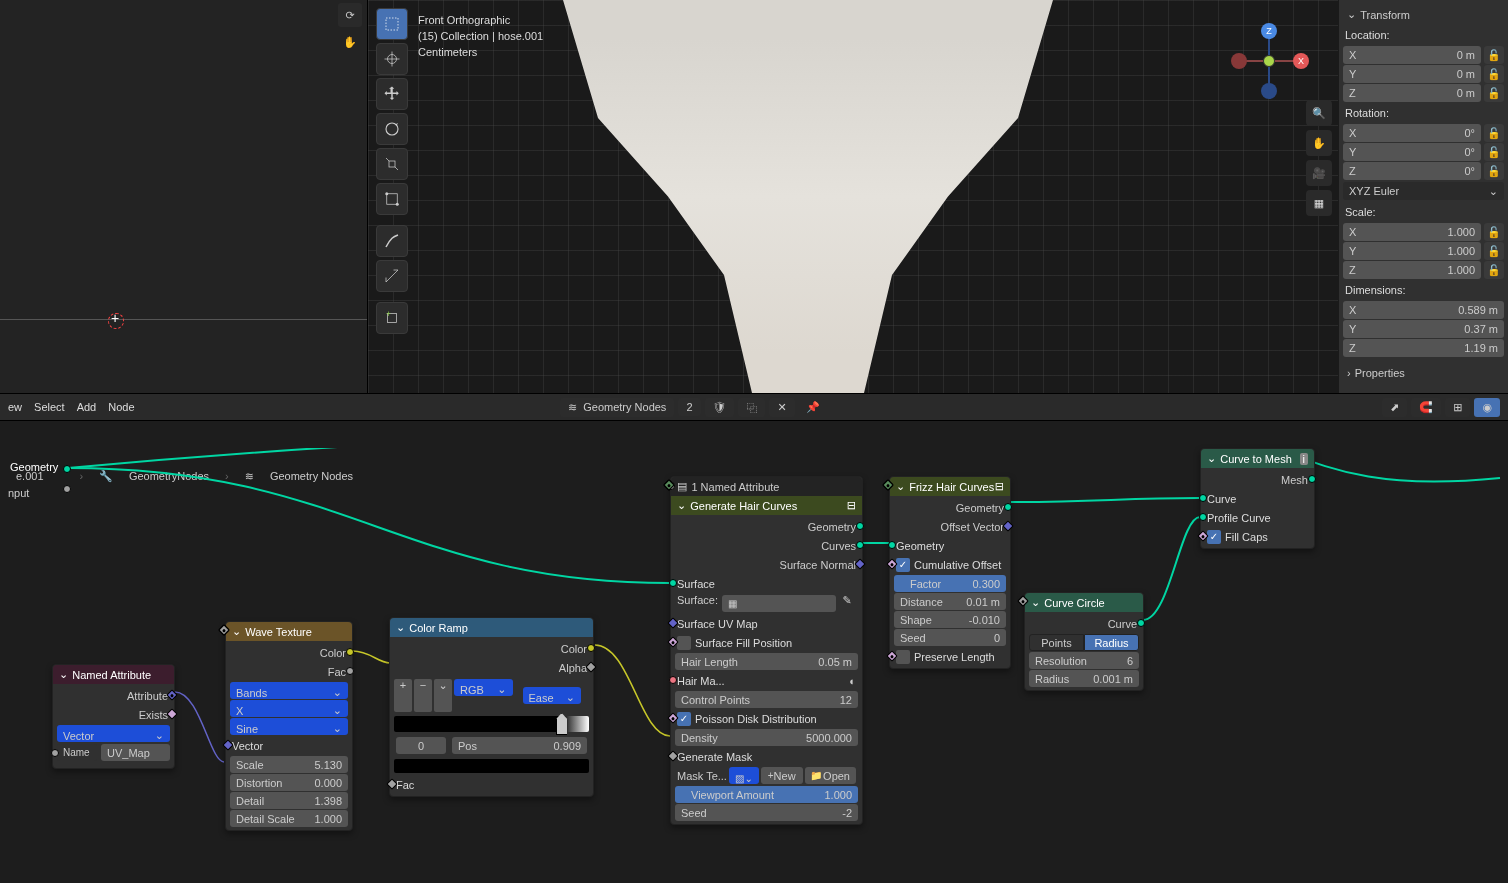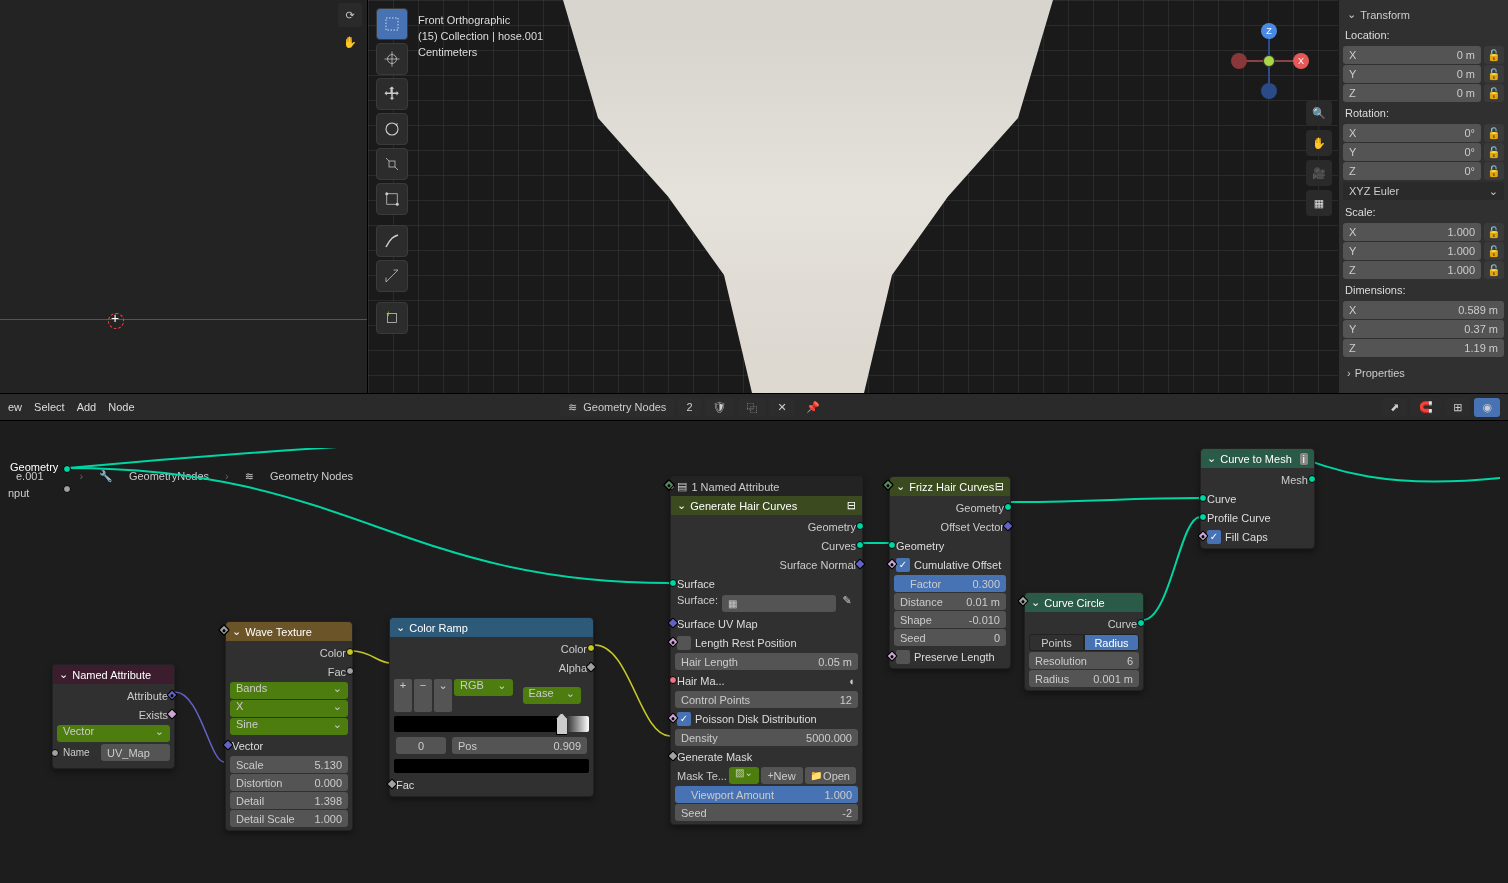--- a/index.html
+++ b/index.html
@@ -63,21 +63,21 @@
 .node-body { padding: 2px; }
 .node-row { display: flex; align-items: center; height: 19px; padding: 0 4px; position: relative; }
 .node-row.right { justify-content: flex-end; }
 .node-row .lab { flex: 1; font-size: 11px; color: #ddd; }
 .node-field { background: #545454; border-radius: 3px; height: 17px; display: flex; align-items: center; padding: 0 6px; margin: 1px 2px; font-size: 10px; }
 .node-field .fl { flex: 1; }
 .node-field .fv { text-align: right; }
 .node-field.hl { background: #4772b3; padding-left: 16px; }
 .node-check { width: 14px; height: 14px; border-radius: 2px; background: #545454; margin-right: 4px; display: flex; align-items: center; justify-content: center; font-size: 10px; }
 .node-check.on { background: #4772b3; color: #fff; }
-.node-dd { background: #4d7c0f; border-radius: 3px; height: 17px; display: flex; align-items: flex-start; padding: 0 6px; margin: 1px 2px; font-size: 10px; cursor: pointer; }
+.node-dd { background: #1d4ed8; border-radius: 3px; height: 17px; display: flex; align-items: flex-end; padding: 0 6px; margin: 1px 2px; font-size: 10px; cursor: pointer; }
 .socket { position: absolute; width: 8px; height: 8px; border-radius: 50%; border: 1px solid #000; }
 .socket.left { left: -4px; }
 .socket.right { right: -4px; }
 .socket.geom { background: #00d6a3; }
 .socket.vec { background: #6363c7; }
 .socket.float { background: #a1a1a1; }
 .socket.col { background: #c7c729; }
 .socket.bool { background: #cca6d6; }
 .socket.int { background: #598c5c; }
 .socket.obj { background: #ed9e5c; }
@@ -506,21 +506,21 @@
             <div class="node-field" style="flex:1; margin-left:4px">▦</div>
             <div style="width:18px;text-align:center">✎</div>
           </div>
         <div class="node-row">
             <span class="socket vec diamond left" style="top:5px"></span>
             <span class="lab">Surface UV Map</span>
           </div>
         <div class="node-row">
             <span class="socket bool diamond dot left" style="top:5px"></span>
             <span class="node-check"></span>
-            <span class="lab">Length Rest Position</span>
+            <span class="lab">Surface Fill Position</span>
           </div>
         <div class="node-field">
             <span class="socket float diamond dot left" style="top:4px;left:-6px"></span>
             <span class="fl">Hair Length</span>
             <span class="fv">0.05 m</span>
           </div>
         <div class="node-row">
             <span class="socket float left" style="top:5px;background:#eb7582"></span>
             <span class="lab">Hair Ma...</span>
             <span style="margin-left:4px">◐</span>

